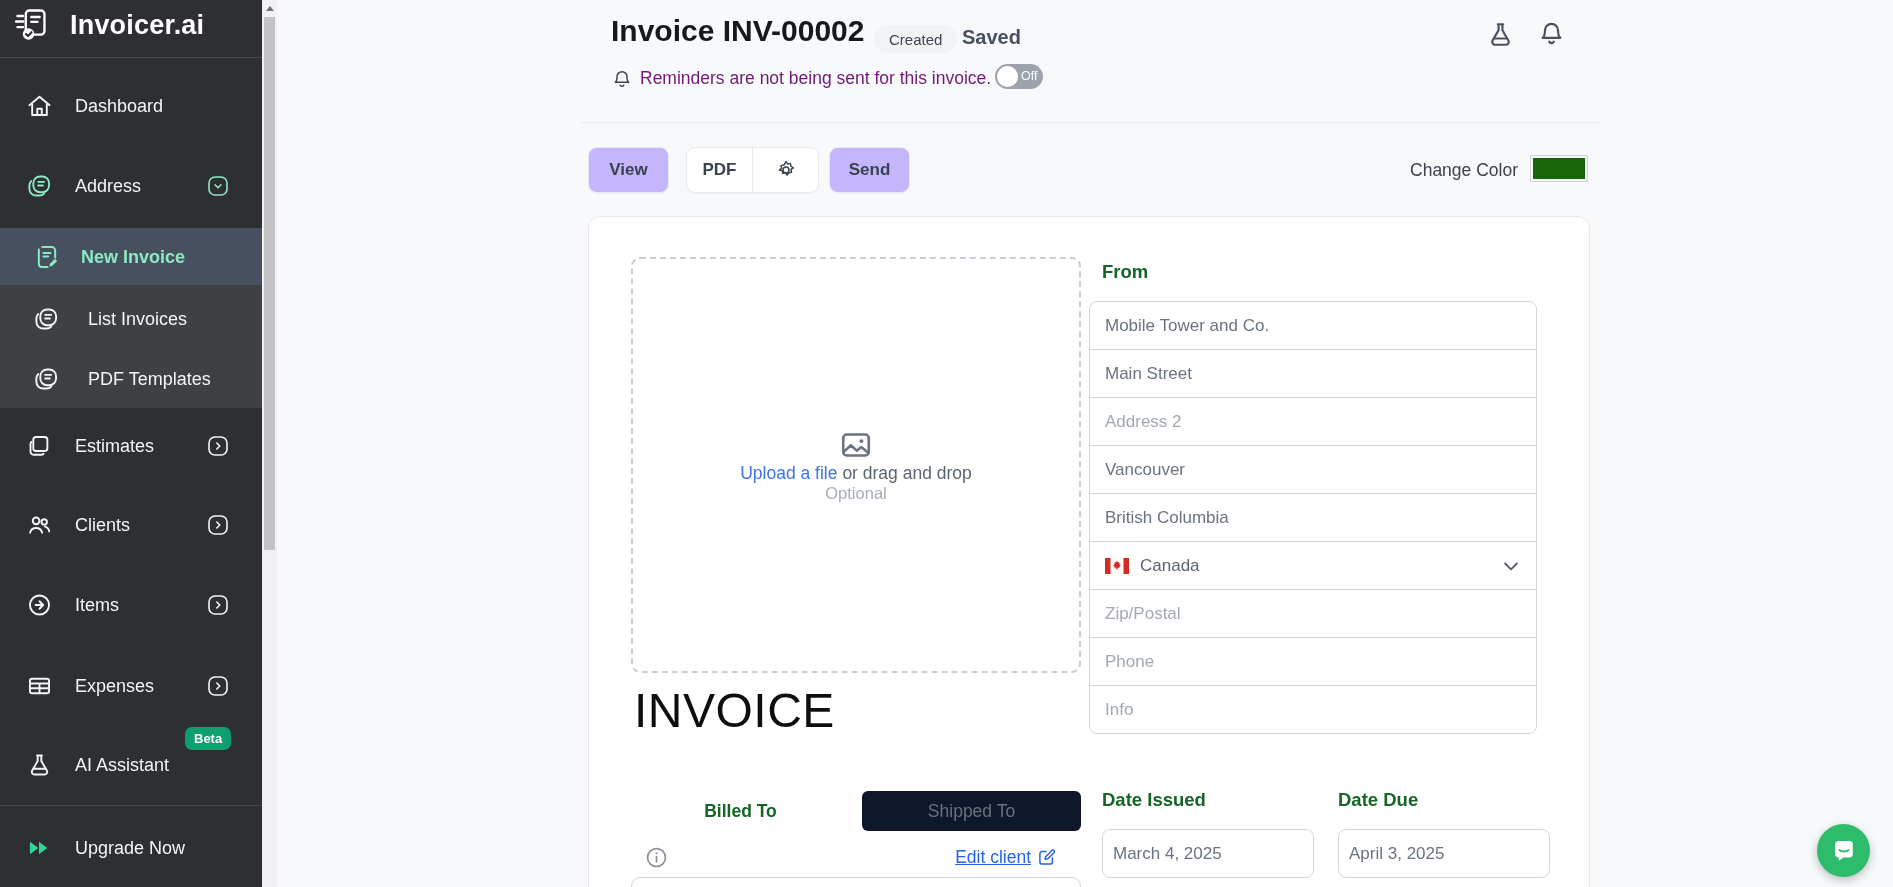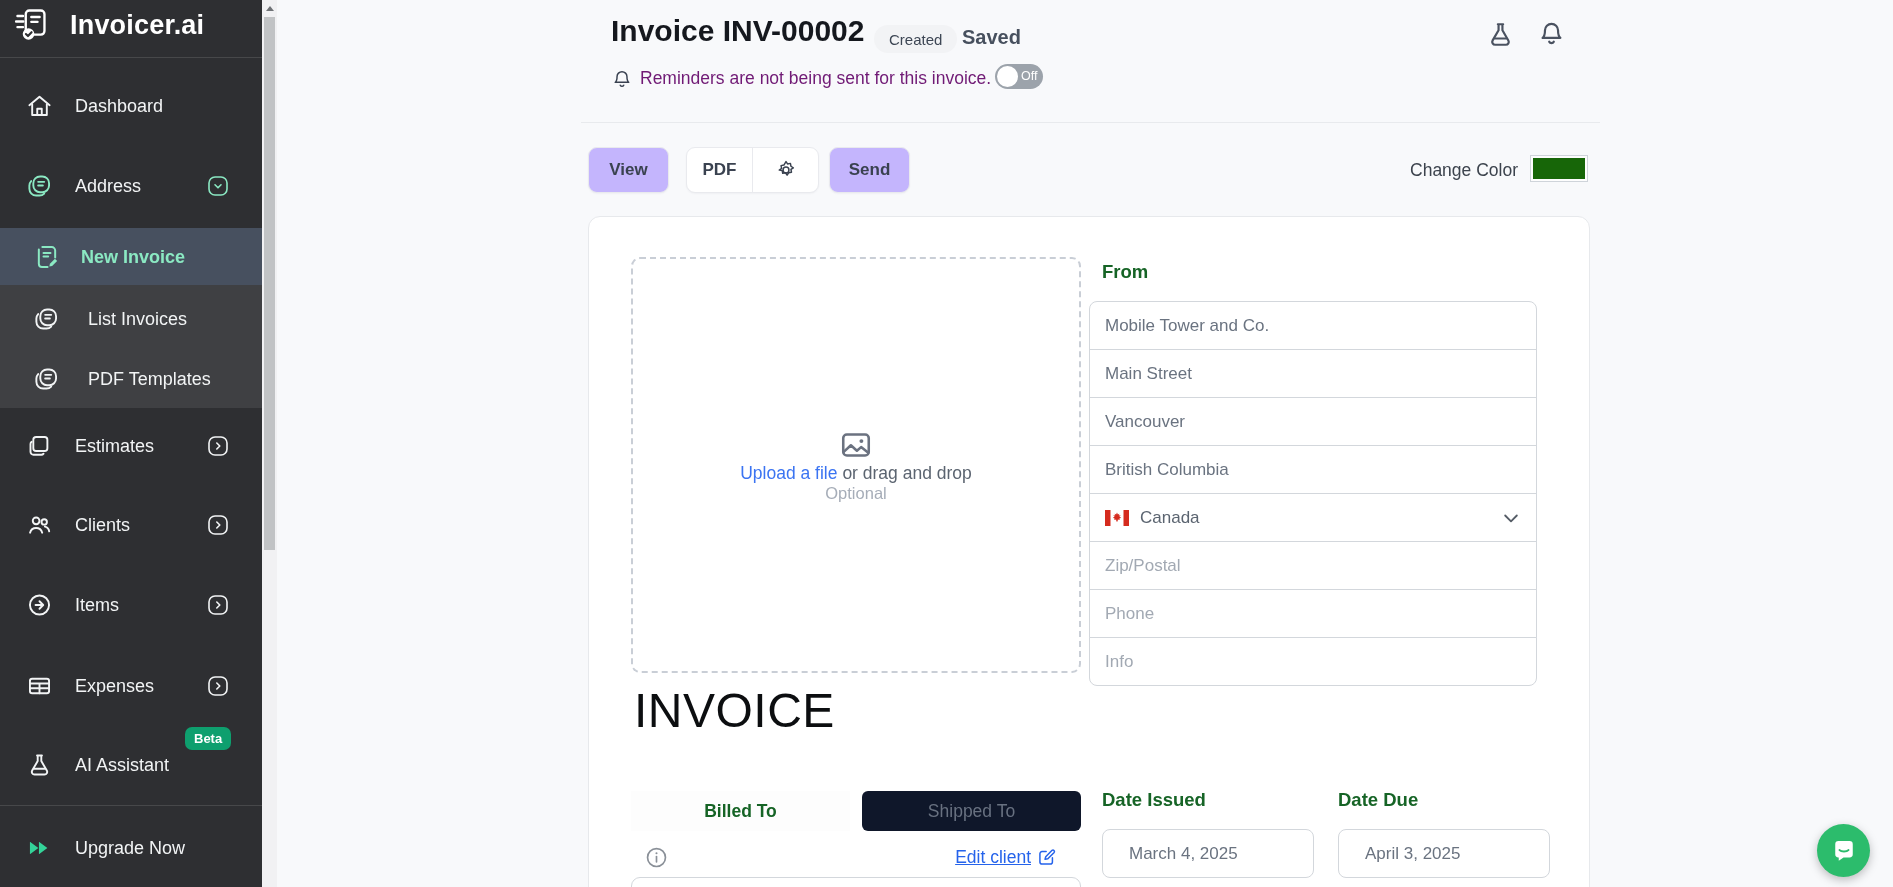--- a/index.html
+++ b/index.html
@@ -89,21 +89,21 @@
   .frow:last-child { border-radius:0 0 8px 8px; }
   .frow input { width:100%; height:100%; border:none; outline:none; background:transparent; padding:0 15px;
     font-size:17px; color:#6a7380; font-family:"Liberation Sans", sans-serif; }
   .frow input::placeholder { color:#a2a9b3; opacity:1; }
   .select-row { display:flex; align-items:center; gap:11px; padding:0 15px; cursor:pointer; }
   .select-row .cty { font-size:17px; color:#5b6470; }
   .select-chev { position:absolute; right:15px; top:50%; transform:translateY(-50%); width:20px; height:20px; color:#555c66; }
   .flag { width:24px; height:16px; position:relative; flex:none; }
 
   .date-input { position:absolute; top:612px; width:212px; height:49px; border:1px solid #d3d7dc; border-radius:8px;
-    background:#fff; padding:0 26px; font-size:17px; color:#6a7380; outline:none; font-family:"Liberation Sans", sans-serif; }
+    background:#fff; padding:0 10px; font-size:17px; color:#6a7380; outline:none; font-family:"Liberation Sans", sans-serif; }
 
   
   .intercom { position:absolute; left:1817px; top:824px; width:53px; height:53px; border-radius:50%;
     background:#2cbc6c; box-shadow:0 3px 10px rgba(0,0,0,.25); display:flex; align-items:center; justify-content:center; cursor:pointer; }
 
   svg { display:block; }
 </style>
 </head>
 <body>
 
@@ -370,20 +370,23 @@
     </div>
     <div class="partial-input"></div>
 
     <div class="sec-label" style="left:513px; top:44px">From</div>
     <div class="fields">
       <div class="frow">
         <input value="Mobile Tower and Co." style="">
       </div>
       <div class="frow">
         <input value="Main Street" style="">
+      </div>
+      <div class="frow">
+        <input placeholder="Address 2" style="">
       </div>
       <div class="frow">
         <input value="Vancouver" style="">
       </div>
       <div class="frow">
         <input value="British Columbia" style="">
       </div>
       <div class="frow select-row">
         <span class="flag">
           <svg width="24" height="16" viewBox="0 0 24 16">

